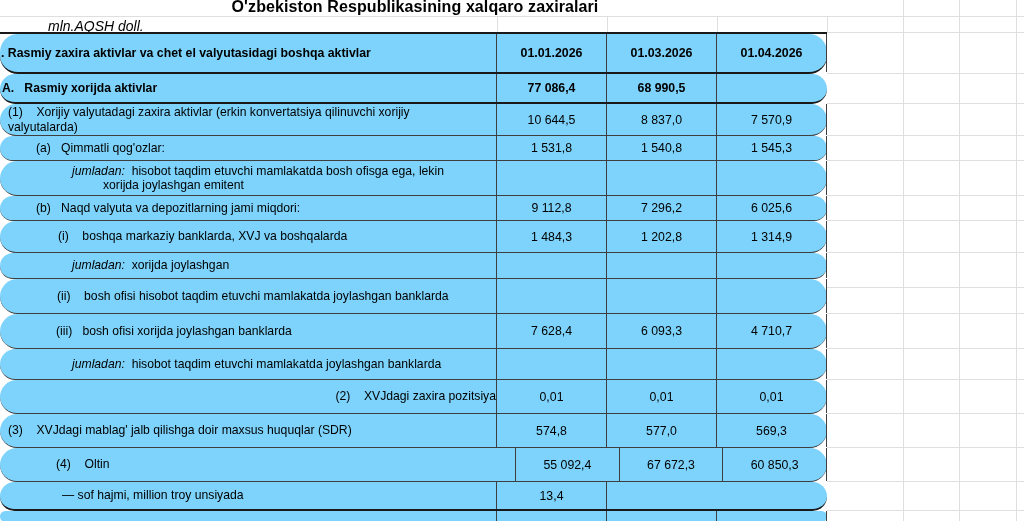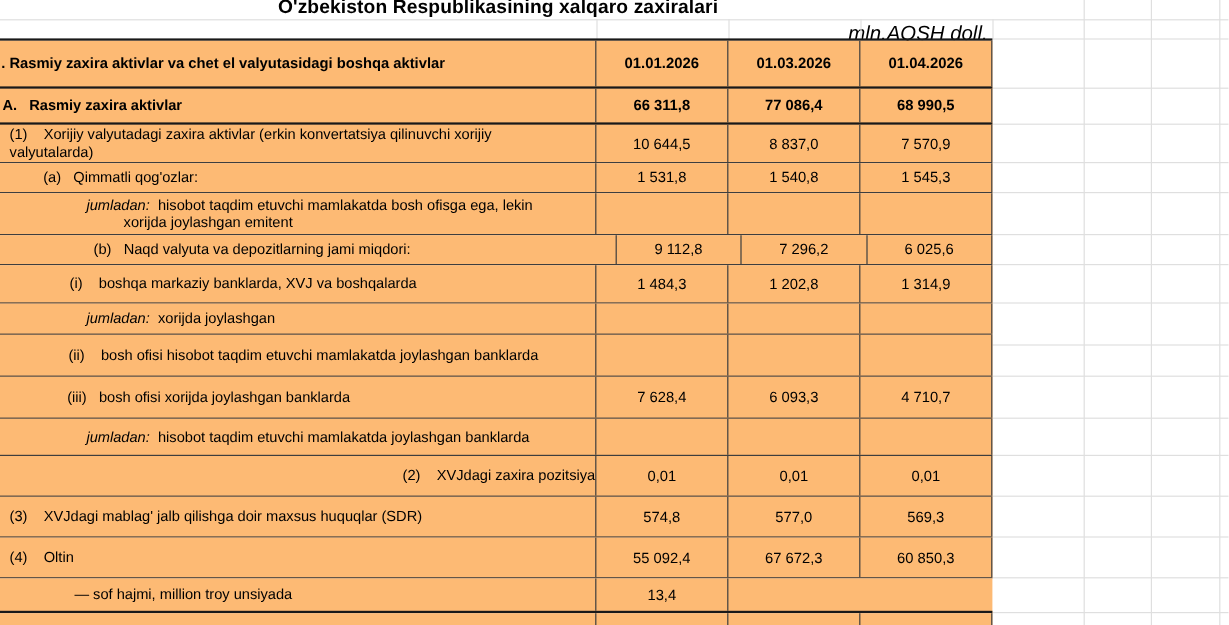--- a/index.html
+++ b/index.html
@@ -3,29 +3,29 @@
 <meta charset="utf-8">
 <style>
   :root{
     --bd:#3e3e3e; --bt:#191919; --gl:#dfdfdf; --txt:#000; --bg:#fff;
   }
   html,body{margin:0;padding:0;background:#fff;}
   #screen{position:relative;width:1024px;height:521px;background:var(--bg);
           font-family:"Liberation Sans",sans-serif;color:var(--txt);overflow:hidden;}
   .title{position:absolute;top:-2px;left:0;width:830px;text-align:center;
          font-size:16px;font-weight:bold;line-height:18px;letter-spacing:.1px;}
-  .unit{position:absolute;top:18px;left:0;width:823px;text-align:right;
-        font-style:italic;font-size:17px;}
+  .unit{position:absolute;top:18px;left:0;width:823px;text-align:left;
+        font-style:italic;font-size:14px;padding-left:48px;}
   
   .gl{position:absolute;background:var(--gl);}
   .gl-h{height:1px;}
   .gl-v{width:1px;}
   
   #tbl{position:absolute;top:32px;left:0;width:827px;border-top:2px solid var(--bt);}
-  .row{display:flex;box-sizing:border-box;border-bottom:1px solid var(--bd);background:#fdba74;width:827px;}
+  .row{display:flex;box-sizing:border-box;border-bottom:1px solid var(--bd);background:#7dd3fc;width:827px;border-radius:18px;}
   .row.t{border-bottom:2px solid var(--bt);}
   .row.b{font-weight:700;}
   .row.partial{border-bottom:none;}
   .cell{box-sizing:border-box;display:flex;align-items:center;border-right:1px solid var(--bd);}
   .lc{width:497px;}
   .vc{width:110px;justify-content:center;font-size:12.3px;text-align:center;white-space:pre;}
   .lab{width:100%;box-sizing:border-box;font-size:12.2px;line-height:14.5px;white-space:pre-wrap;}
   .hdr{height:40px;border-bottom:2px solid var(--bt);font-weight:700;}
   .hdr .lab{font-size:12.3px;}
   .hdr .vc{font-size:12.4px;}
@@ -71,23 +71,22 @@
       <div class="cell lc">
         <div class="lab" style="padding-left:1px;">. Rasmiy zaxira aktivlar va chet el valyutasidagi boshqa aktivlar</div>
       </div>
       <div class="cell vc">01.01.2026</div>
       <div class="cell vc">01.03.2026</div>
       <div class="cell vc">01.04.2026</div>
     </div>
     <div id="rows">
         <div class="row b t" style="height: 30px;">
           <div class="cell lc">
-            <div class="lab" style="padding-left: 2px;"><span>A.   Rasmiy zaxira aktivlar</span></div>
-          </div>
-          <div class="cell vc">66 311,8</div>
+            <div class="lab" style="padding-left: 2px;"><span>A.   Rasmiy xorijda aktivlar</span></div>
+          </div>
           <div class="cell vc">77 086,4</div>
           <div class="cell vc">68 990,5</div>
         </div>
         <div class="row" style="height: 32px;">
           <div class="cell lc">
             <div class="lab" style="padding-left: 8px;"><span>(1)    Xorijiy valyutadagi zaxira aktivlar (erkin konvertatsiya qilinuvchi xorijiy
 valyutalarda)</span></div>
           </div>
           <div class="cell vc">10 644,5</div>
           <div class="cell vc">8 837,0</div>
@@ -103,21 +102,21 @@
         </div>
         <div class="row" style="height: 35px;">
           <div class="cell lc">
             <div class="lab" style="padding-left: 103px; text-indent: -31px;"><i>jumladan:</i><span>  hisobot taqdim etuvchi mamlakatda bosh ofisga ega, lekin
 xorijda joylashgan emitent</span></div>
           </div>
           <div class="cell vc"></div>
           <div class="cell vc"></div>
           <div class="cell vc"></div>
         </div>
-        <div class="row" style="height: 25px; padding-left: 42px;">
+        <div class="row" style="height: 25px;">
           <div class="cell lc">
             <div class="lab" style="padding-left: 36px;"><span>(b)   Naqd valyuta va depozitlarning jami miqdori:</span></div>
           </div>
           <div class="cell vc">9 112,8</div>
           <div class="cell vc">7 296,2</div>
           <div class="cell vc">6 025,6</div>
         </div>
         <div class="row" style="height: 32px;">
           <div class="cell lc">
             <div class="lab" style="padding-left: 58px;"><span>(i)    boshqa markaziy banklarda, XVJ va boshqalarda</span></div>
@@ -167,21 +166,21 @@
           <div class="cell vc">0,01</div>
         </div>
         <div class="row" style="height: 34px;">
           <div class="cell lc">
             <div class="lab" style="padding-left: 8px;"><span>(3)    XVJdagi mablag' jalb qilishga doir maxsus huquqlar (SDR)</span></div>
           </div>
           <div class="cell vc">574,8</div>
           <div class="cell vc">577,0</div>
           <div class="cell vc">569,3</div>
         </div>
-        <div class="row" style="height: 34px;">
+        <div class="row" style="height: 34px; padding-left: 48px;">
           <div class="cell lc">
             <div class="lab" style="padding-left: 8px;"><span>(4)    Oltin</span></div>
           </div>
           <div class="cell vc">55 092,4</div>
           <div class="cell vc">67 672,3</div>
           <div class="cell vc">60 850,3</div>
         </div>
         <div class="row t" style="height: 29px;">
           <div class="cell lc">
             <div class="lab" style="padding-left: 62px;"><span>— sof hajmi, million troy unsiyada</span></div>

